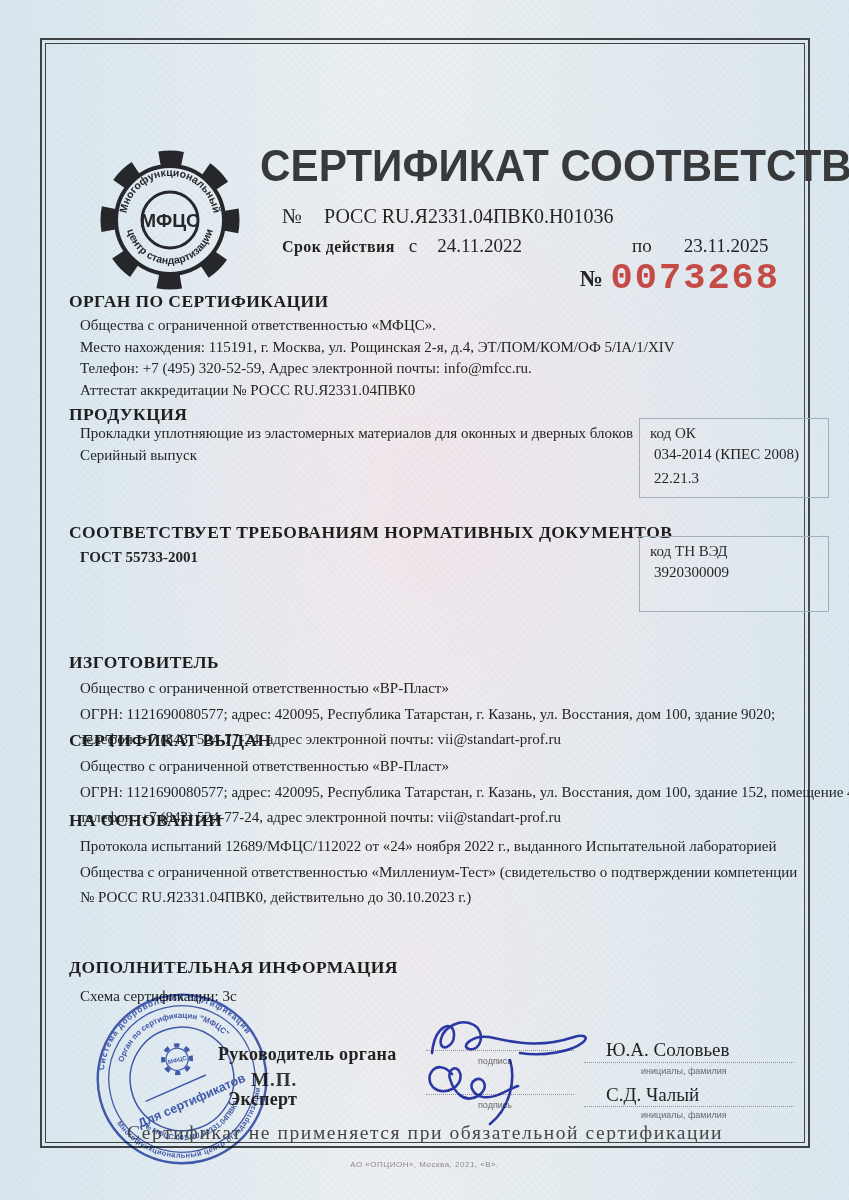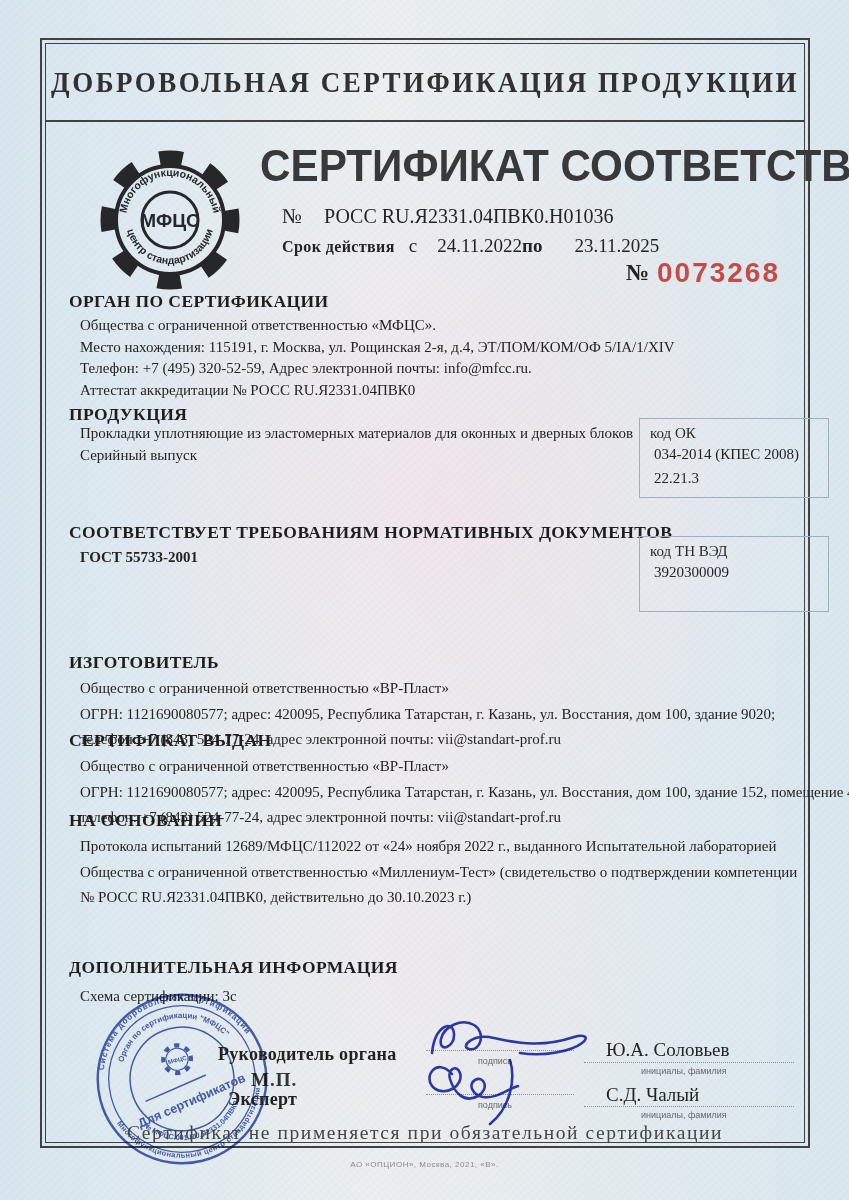--- a/index.html
+++ b/index.html
@@ -43,26 +43,26 @@
     font-family:"Liberation Sans", sans-serif;font-weight:bold;font-size:44px;
     color:#38393b;transform:scaleX(0.96);transform-origin:left center;white-space:nowrap;
     letter-spacing:0px;
   }
   .num-row{position:absolute;left:236px;top:160px;font-size:20px;color:#242424;white-space:nowrap;}
   .num-row .no{margin-right:22px;font-size:21px;}
   .validity-row{position:absolute;left:236px;top:191px;font-size:19px;color:#242424;white-space:nowrap;}
   .validity-row .lbl{font-weight:bold;font-size:16px;letter-spacing:.4px;}
   .validity-row .from{margin-left:14px;}
   .validity-row .d1{margin-left:20px;}
-  .validity-row .to{font-weight:bold;text-align:right;}
+  .validity-row .to{font-weight:normal;margin-left:110px;text-align:right;}
   .validity-row .d2{margin-left:32px;}
   .serial{position:absolute;right:24px;top:213px;white-space:nowrap;}
   .serial .no{font-size:23px;color:#242424;margin-right:8px;font-weight:600;}
   .serial .val{
-    font-family:Liberation Sans, sans-serif;font-size:28px;font-weight:600;
+    font-family:Liberation Mono, monospace;font-size:37px;font-weight:600;
     letter-spacing:2px;color:#c64a46;vertical-align:-2px;
   }
   
   .section{position:absolute;left:23px;white-space:nowrap;}
   .sec-h{font-weight:bold;font-size:17.5px;letter-spacing:.4px;color:#1e1e1e;}
   .sec-lines{padding-left:11px;margin-top:3px;}
   .sec-line{font-size:15px;color:#242424;}
   .lh21 .sec-line{line-height:21.5px;}
   .lh25 .sec-line{line-height:25.5px;}
   .bold-line{font-weight:bold;}
@@ -91,23 +91,20 @@
 </style>
 </head>
 <body>
 
 <div class="page">
   <div class="texture"></div>
 
   <div class="frame">
     <div class="frame-inner">
 
-      <div class="banner">
-        <div class="banner-title">ДОБРОВОЛЬНАЯ СЕРТИФИКАЦИЯ ПРОДУКЦИИ</div>
-      </div>
 
       <svg class="logo" viewBox="-80 -80 160 160">
         <defs>
           <path id="logoArcTop" d="M -44,0 A 44,44 0 0,1 44,0"></path>
           <path id="logoArcBot" d="M -44,0 A 44,44 0 0,0 44,0"></path>
         </defs>
         <circle cx="0" cy="0" r="62" fill="none" stroke="#25272a" stroke-width="15" stroke-dasharray="23 25.7" stroke-dashoffset="11"></circle>
         <circle cx="0" cy="0" r="54" fill="none" stroke="#25272a" stroke-width="4"></circle>
         <circle cx="0" cy="0" r="28" fill="none" stroke="#25272a" stroke-width="3"></circle>
         <text font-family="Liberation Sans, sans-serif" font-size="10.5" font-weight="bold" fill="#25272a">

